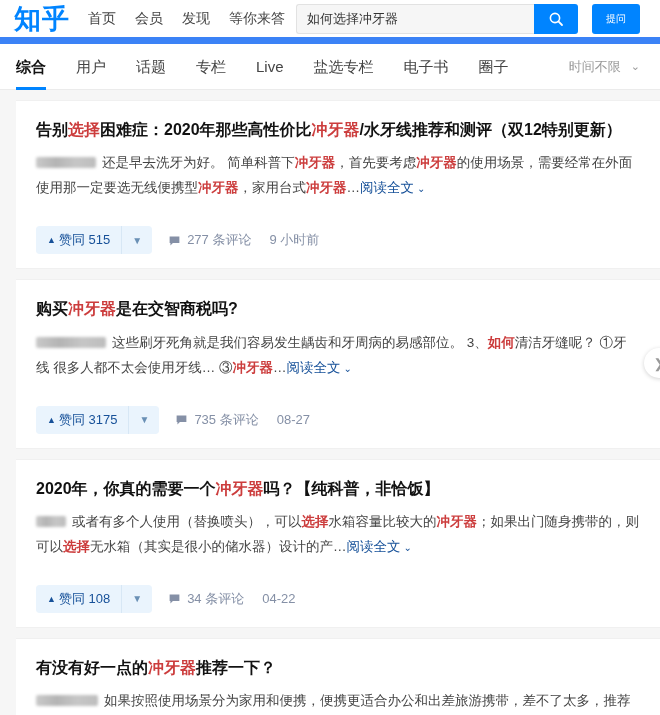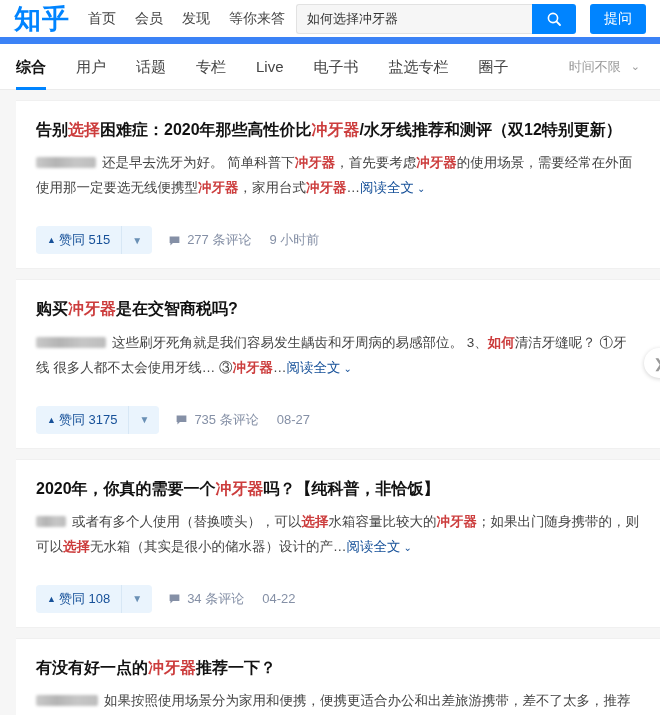--- a/index.html
+++ b/index.html
@@ -68,21 +68,21 @@
     border-radius: 0 3px 3px 0;
     display: flex;
     align-items: center;
     justify-content: center;
     cursor: pointer;
   }
   .ask-btn {
     margin-left: 14px;
     background: #0084ff;
     color: #fff;
-    font-size: 14px;
+    font-size: 10px;
     border: none;
     border-radius: 3px;
     height: 30px;
     padding: 0 14px;
     cursor: pointer;
     font-family: "Liberation Sans", sans-serif;
   }
   
   .tabbar {
     height: 46px;
@@ -261,22 +261,22 @@
   </div>
   <button class="ask-btn">提问</button>
 </div>
 
 <div class="tabbar">
   <div class="tab active">综合</div>
   <div class="tab">用户</div>
   <div class="tab">话题</div>
   <div class="tab">专栏</div>
   <div class="tab live">Live</div>
+  <div class="tab">盐选专栏</div>
   <div class="tab">电子书</div>
-  <div class="tab">盐选专栏</div>
   <div class="tab">圈子</div>
   <div class="time-filter">
     <span>时间不限</span>
     <span class="chev">⌄</span>
   </div>
 </div>
 
 <div class="content">
 
   <div class="card">

